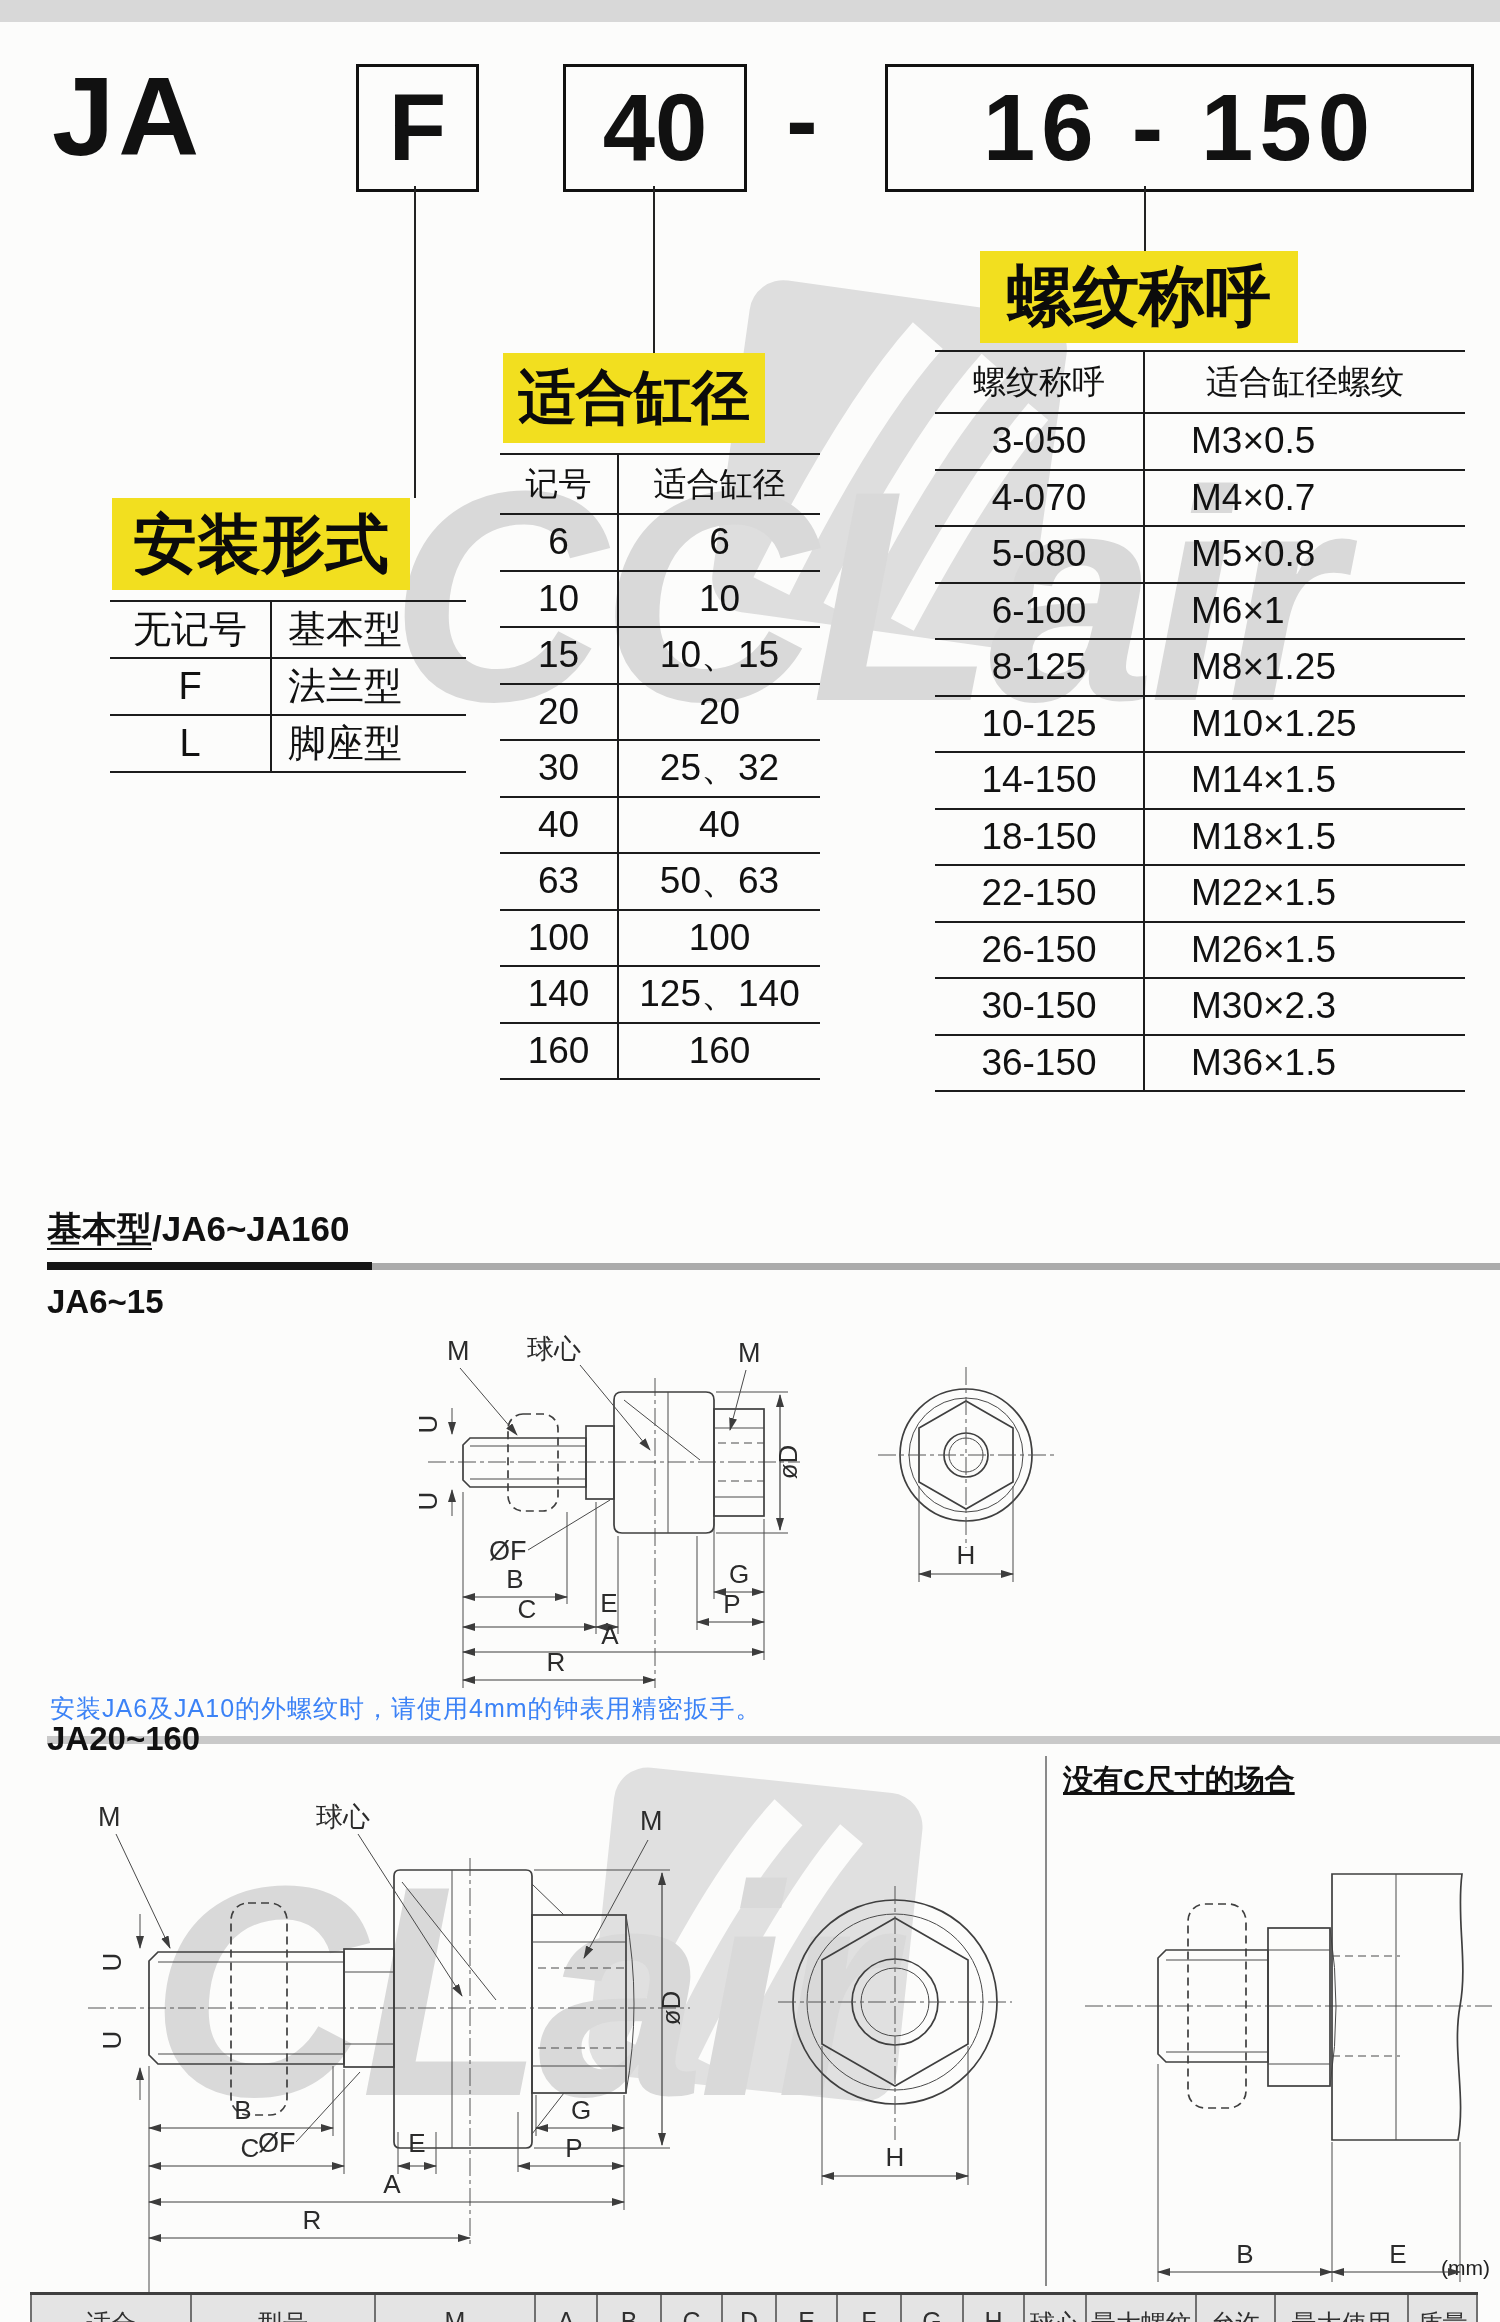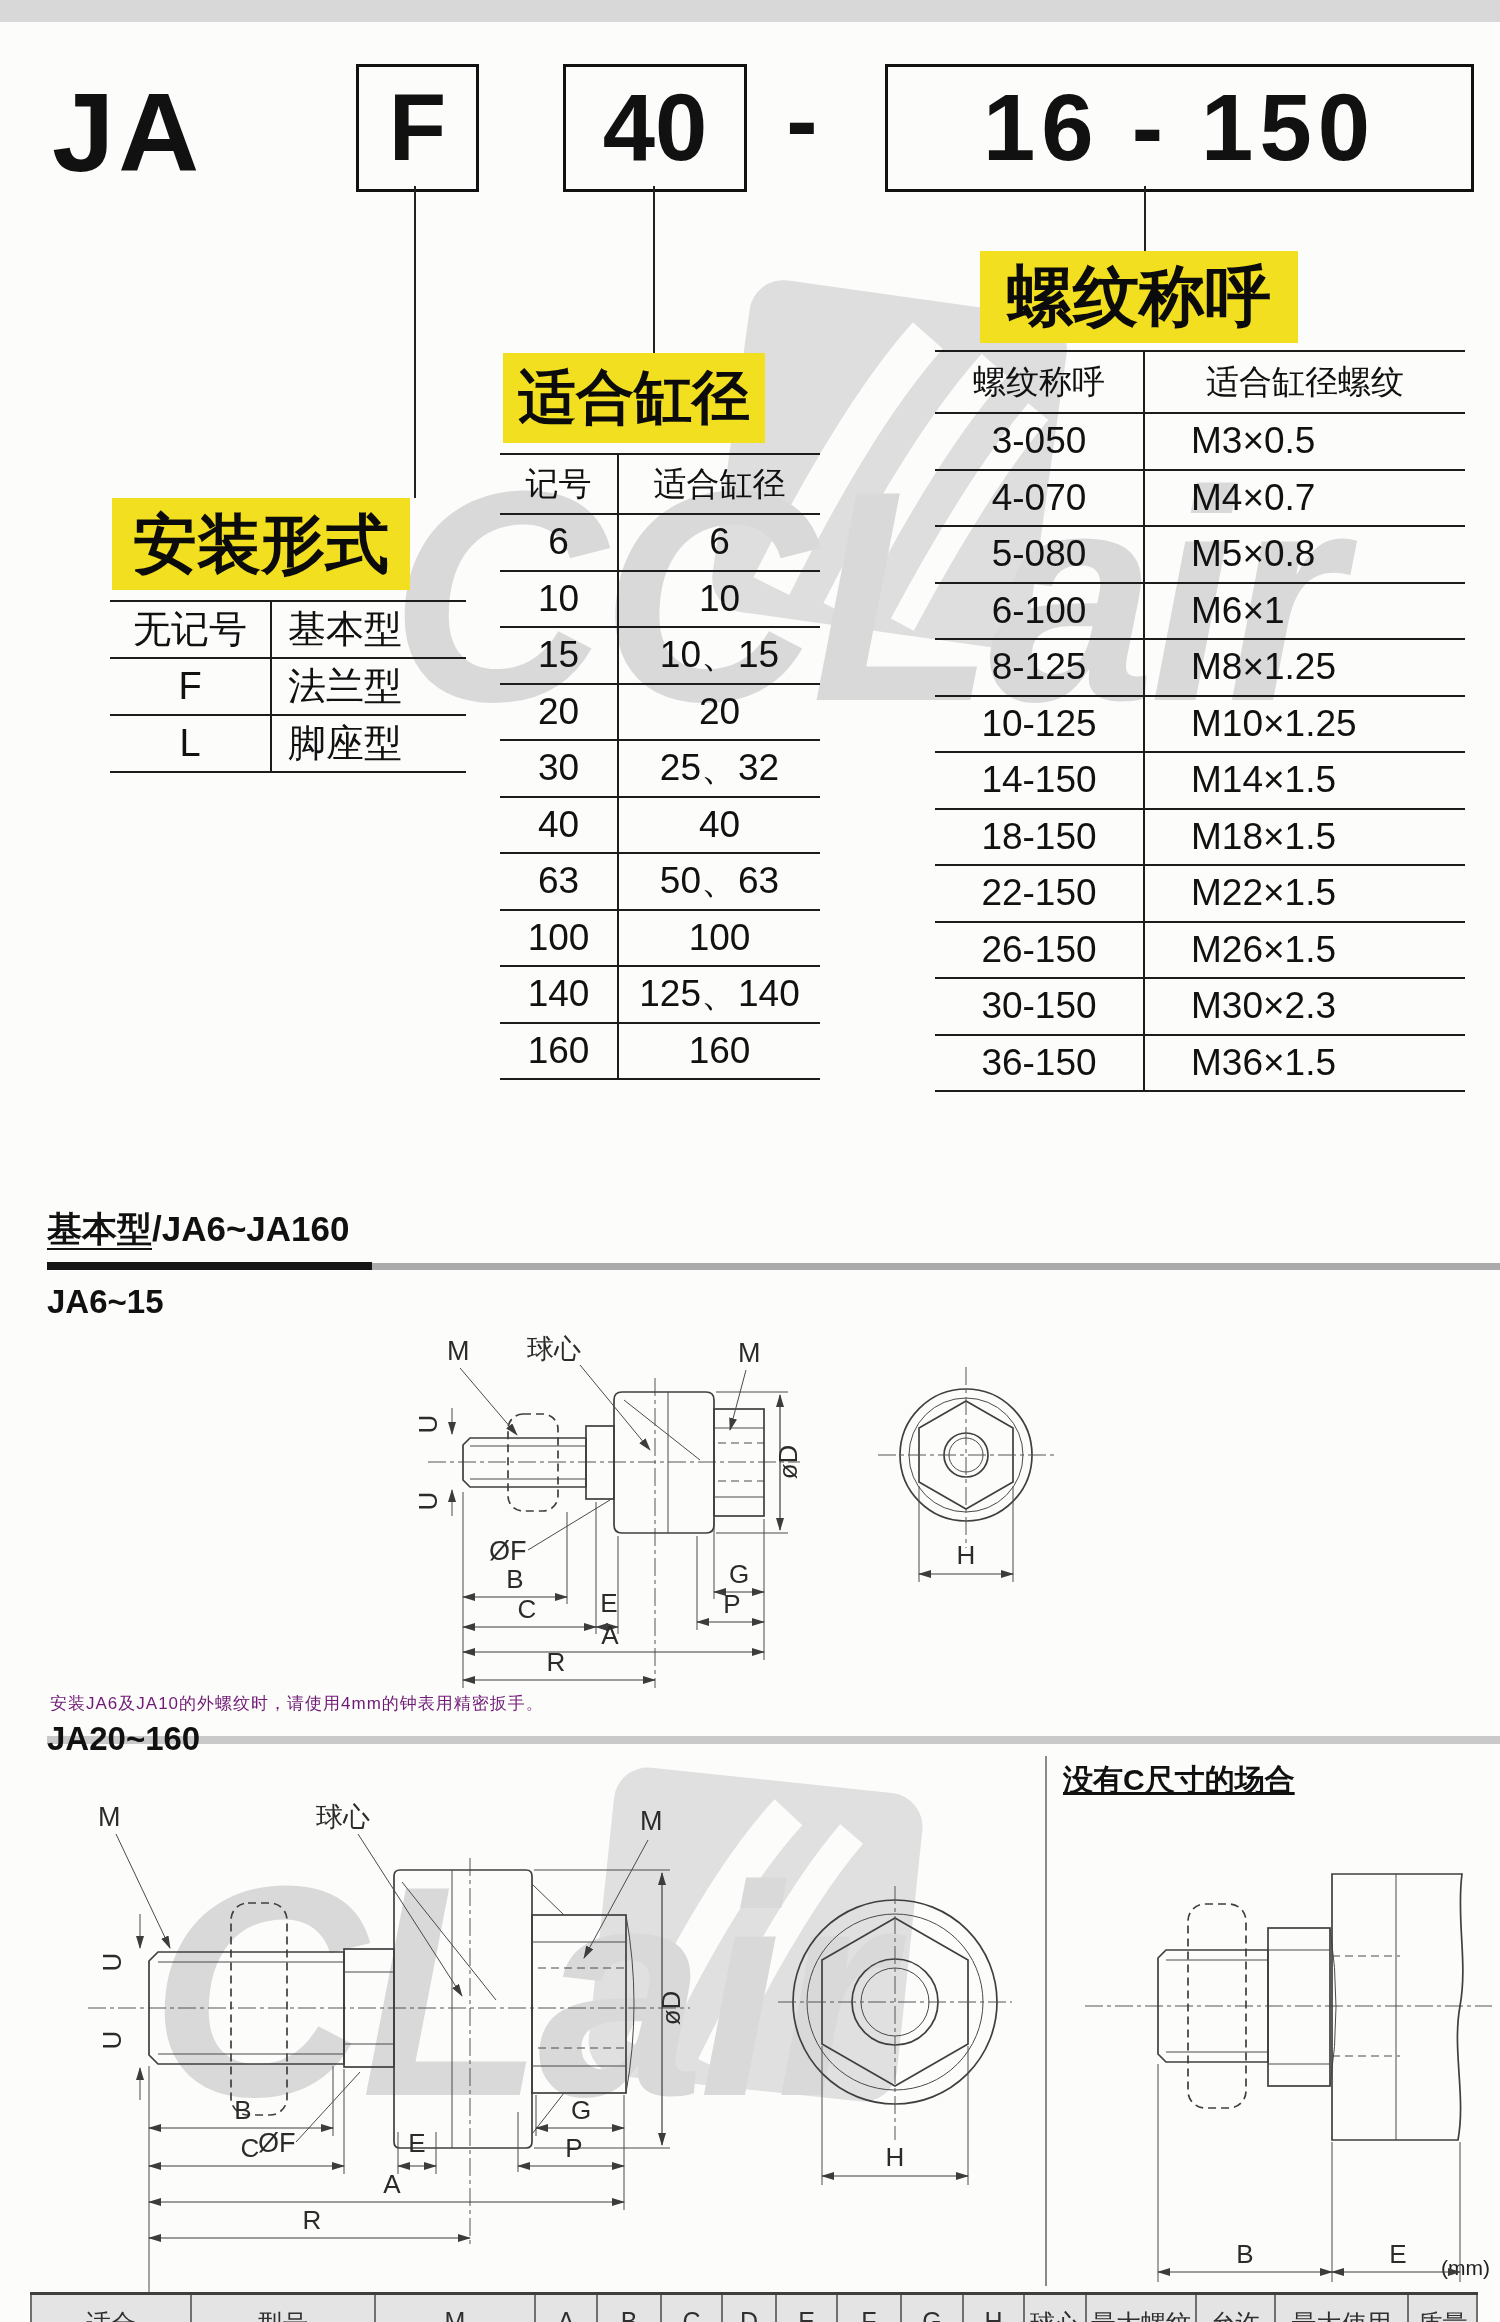--- a/index.html
+++ b/index.html
@@ -1,21 +1,21 @@
 <!DOCTYPE html>
 <html><head>
 <meta charset="utf-8">
 <style>
   html,body{margin:0;padding:0;background:#888;}
   #page{position:relative;width:1500px;height:2322px;background:#fcfcfb;overflow:hidden;
         font-family:"Liberation Sans","DejaVu Sans",sans-serif;color:#111;}
   .abs{position:absolute;}
   .topbar{left:0;top:0;width:1500px;height:22px;background:#d8d8d8;}
   
-  .ja{left:52px;top:52px;font-size:112px;font-weight:700;letter-spacing:4px;margin-top:16px;}
+  .ja{left:52px;top:52px;font-size:112px;font-weight:700;letter-spacing:4px;}
   .mbox{border:3px solid #111;display:flex;align-items:center;justify-content:center;
         font-size:94px;font-weight:700;background:transparent;}
   .box-f{left:356px;top:64px;width:117px;height:122px;}
   .box-40{left:563px;top:64px;width:178px;height:122px;}
   .dash1{left:762px;top:60px;width:80px;height:122px;display:flex;align-items:center;justify-content:center;
          font-size:94px;font-weight:700;}
   .box-th{left:885px;top:64px;width:583px;height:122px;letter-spacing:6px;}
   .vline{width:2px;background:#222;}
   
   .hl{background:#f2df1f;color:#0b0b0b;font-weight:700;display:flex;align-items:center;justify-content:center;}
@@ -40,21 +40,21 @@
   .t-thread th{height:60px;font-size:33px;}
   .t-thread td{height:54.5px;font-size:37px;}
   .t-thread td:first-child,.t-thread th:first-child{width:208px;}
   .t-thread td:last-child{text-align:left;padding-left:46px;}
   
   .sec-head{left:47px;top:1206px;font-size:35px;font-weight:700;}
   .sec-head .u{text-decoration:underline;text-underline-offset:7px;text-decoration-thickness:2px;}
   .bar-black{left:47px;top:1262px;width:325px;height:8px;background:#151515;}
   .bar-gray{left:372px;top:1263px;width:1128px;height:7px;background:#ababab;}
   .sub-head{font-size:33px;font-weight:700;}
-  .note{left:50px;top:1692px;font-size:17px;color:#701a75;letter-spacing:1px;}
+  .note{left:50px;top:1692px;font-size:25px;color:#3b82f6;letter-spacing:1px;}
   .div-gray{left:47px;top:1736px;width:1453px;height:8px;background:#c9c9c9;}
   .noc-head{left:1063px;top:1760px;font-size:30px;font-weight:700;text-decoration:underline;}
   .mm{left:1380px;top:2256px;width:110px;font-size:21px;text-align:right;color:#222;}
   
   .t-bottom{left:30px;top:2292px;width:1446px;border-collapse:collapse;table-layout:fixed;
             border:2px solid #707070;border-top:3px solid #3f3f3f;}
   .t-bottom td{border-left:2px solid #707070;background:#e4e4e4;height:80px;vertical-align:top;
                text-align:center;font-size:25px;color:#2f2f2f;padding-top:12px;white-space:nowrap;overflow:hidden;}
   
   svg.draw{position:absolute;left:0;top:0;pointer-events:none;}

